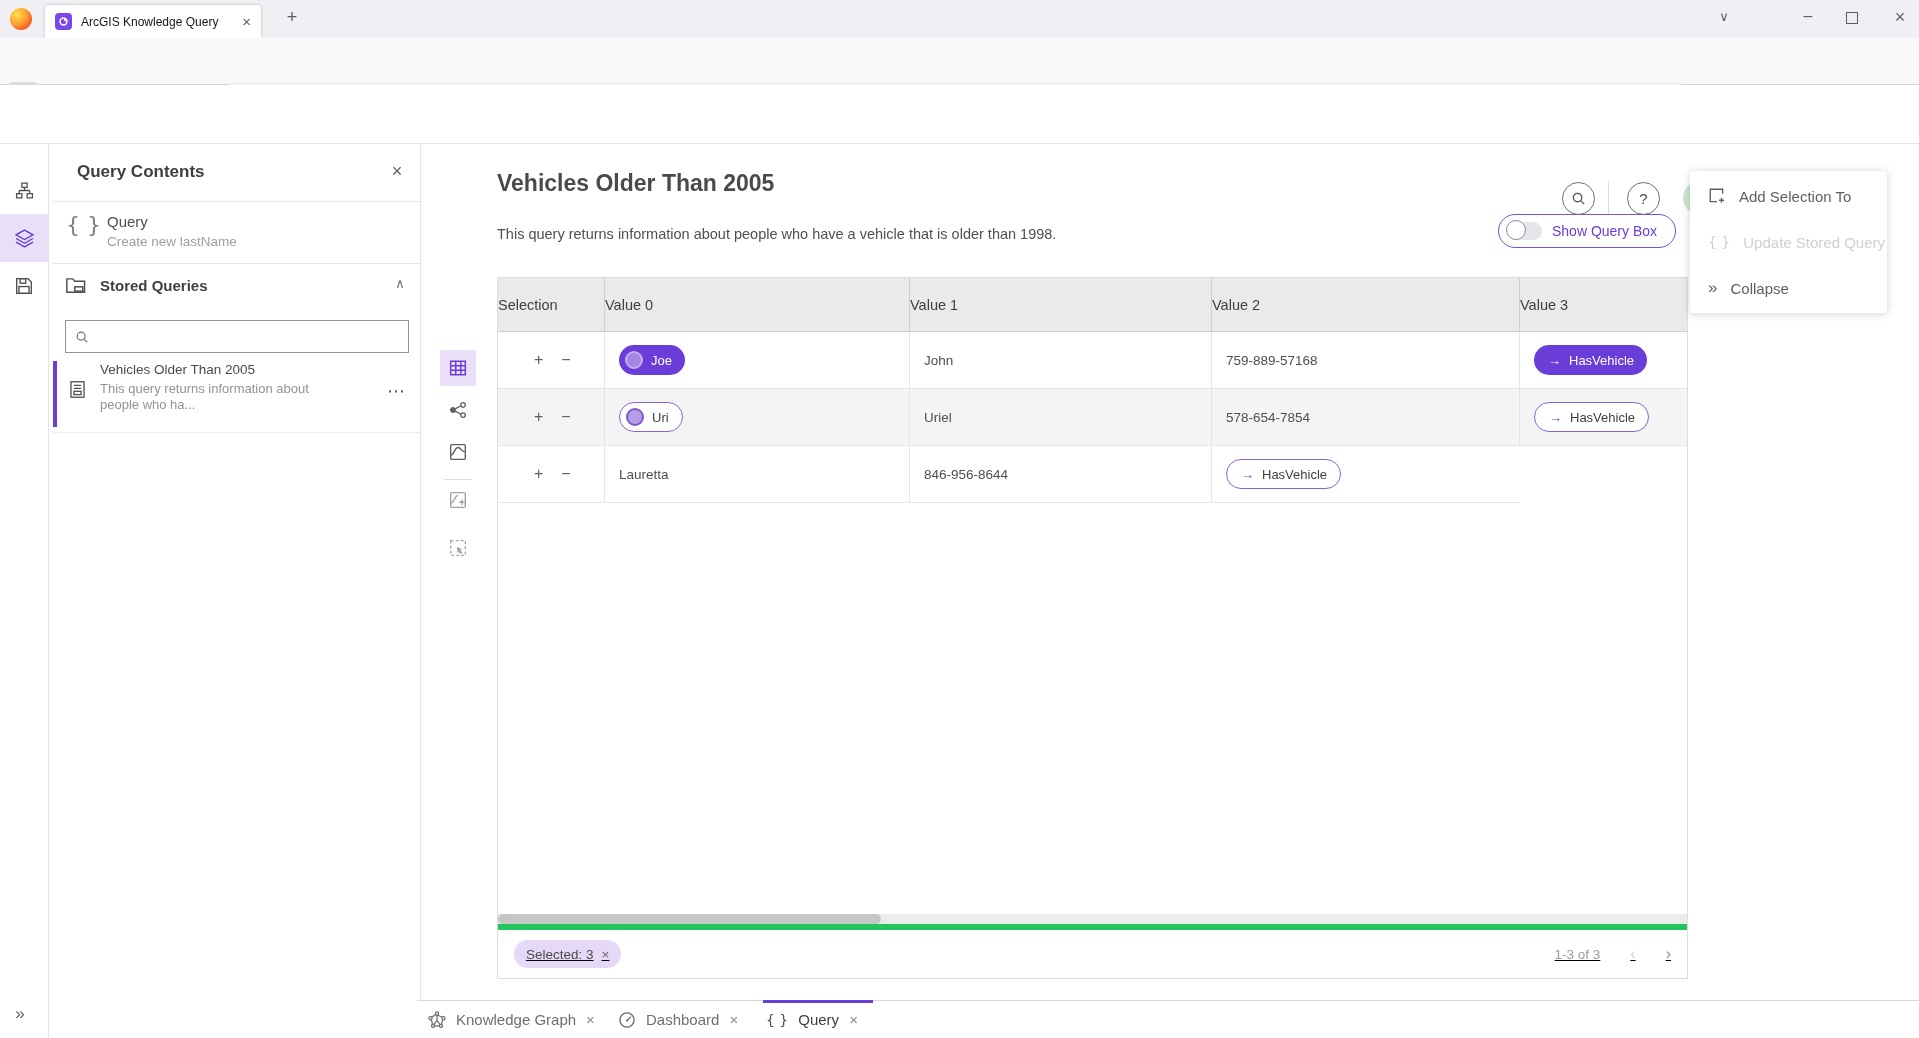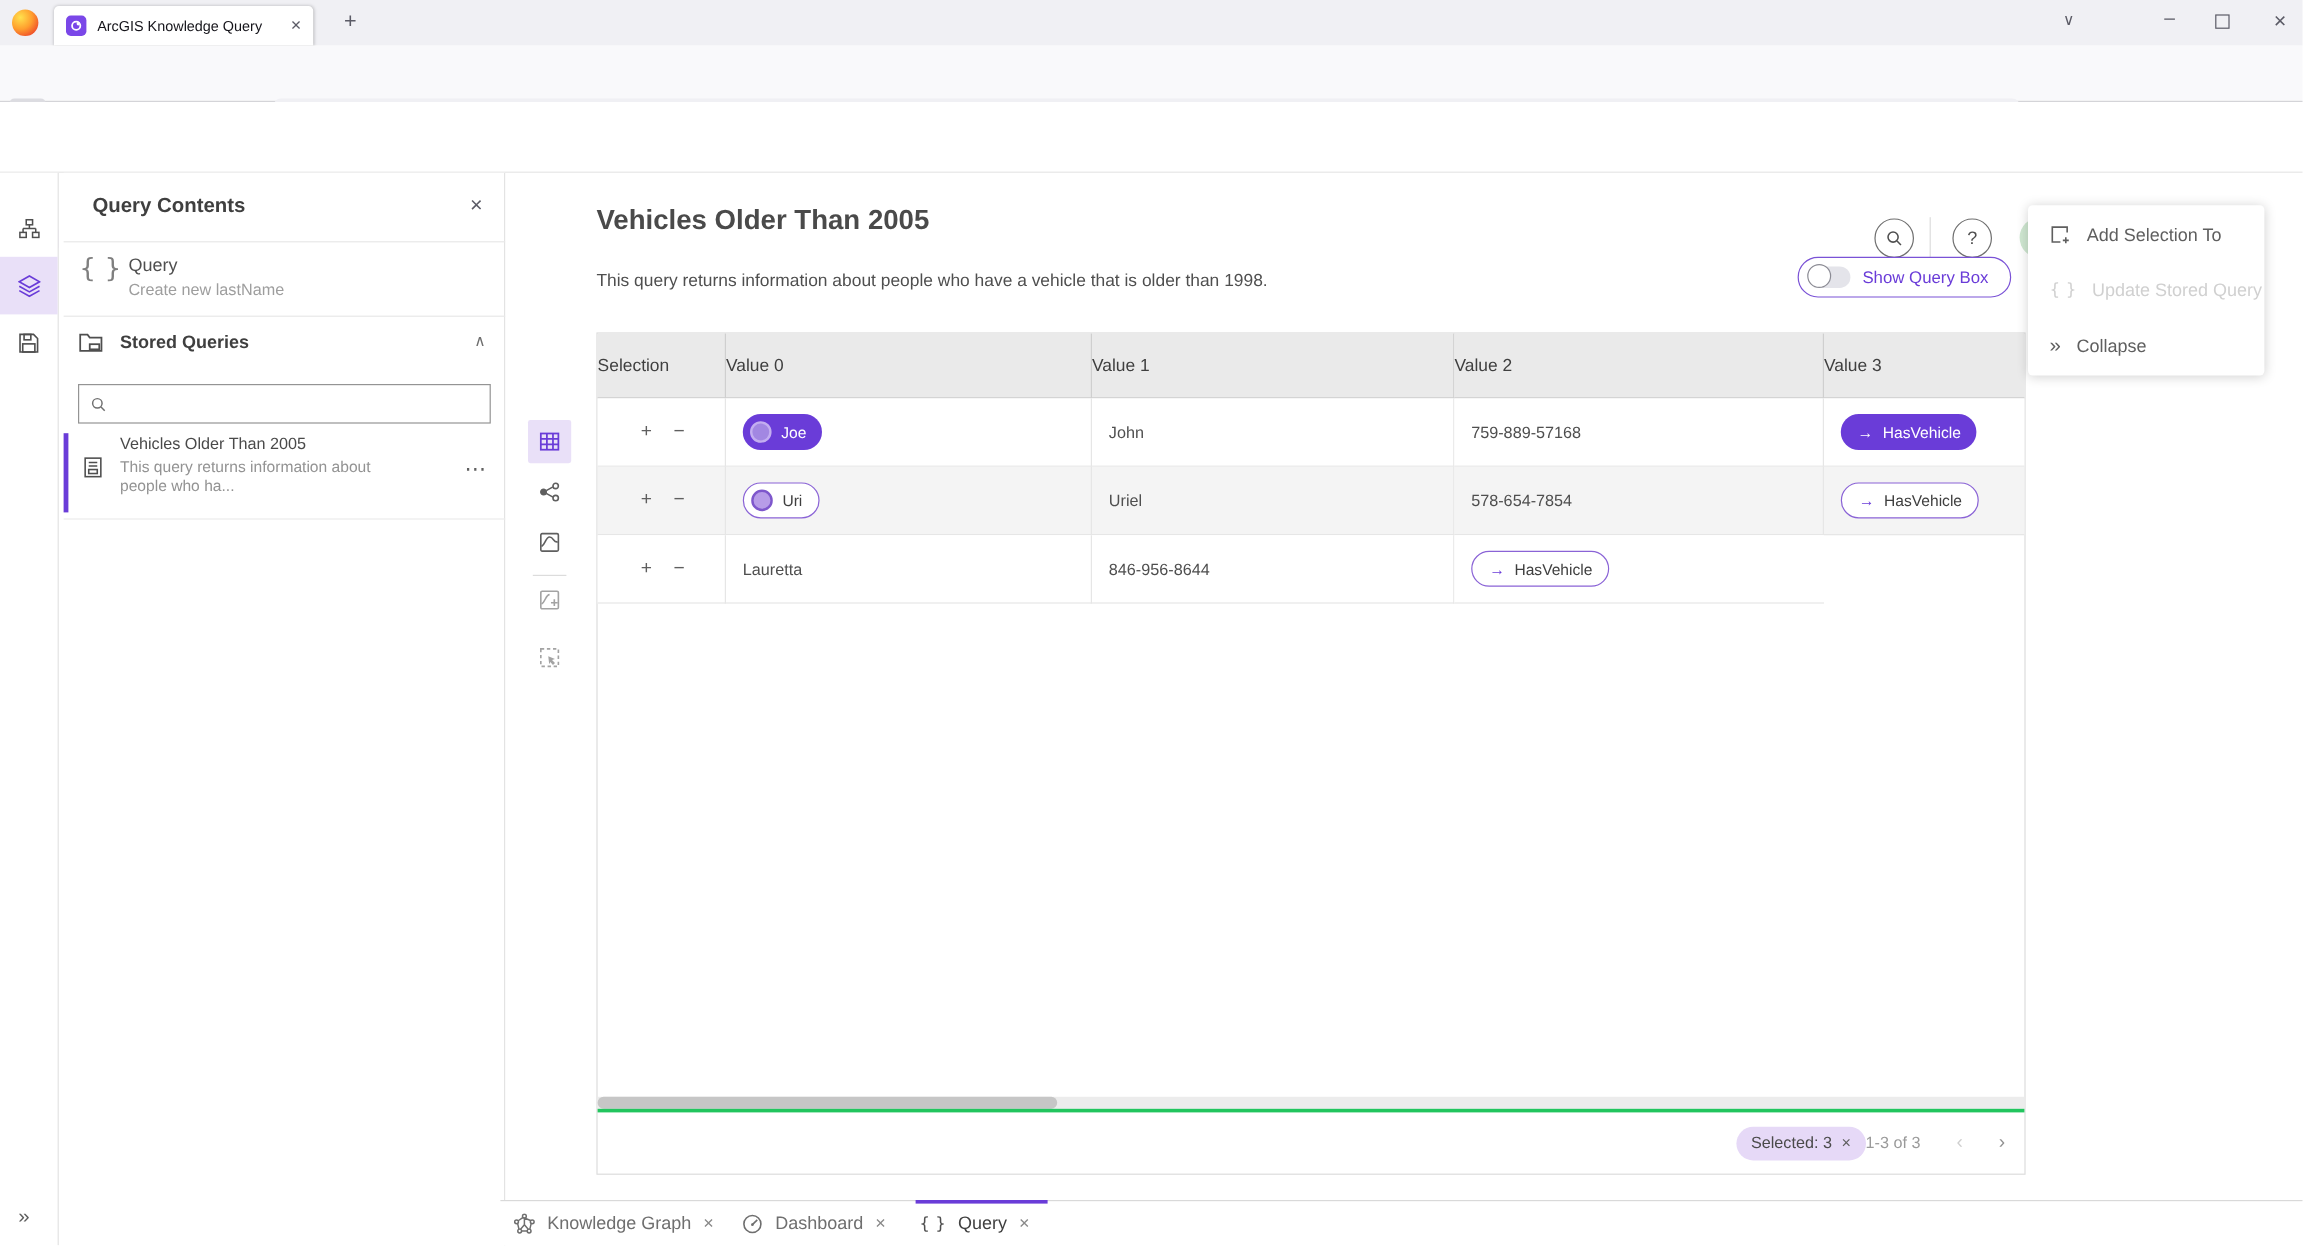--- a/index.html
+++ b/index.html
@@ -67,22 +67,22 @@
   .pill.filled{background:#6a3cd8;color:#fff;padding-right:13px;}
   .pill.outline{background:#fff;border:1.5px solid #8a63d6;color:#3f3f3f;padding-right:13px;}
   .node-dot{width:18px;height:18px;border-radius:50%;margin:0 8px 0 6px;box-sizing:border-box;flex:none;}
   .filled .node-dot{background:#a287e2;border:2px solid #c3aef0;}
   .outline .node-dot{background:#b79ce8;border:2px solid #7e57cc;}
   .relpill{padding:0 14px;}
   .relpill .arr{margin-right:8px;font-size:13px;}
   .relpill.outline .arr{color:#6a3cd8;}
   .hscroll{position:absolute;left:0;top:636px;width:1189px;height:10px;background:#ececec;}
   .hthumb{position:absolute;left:0;top:0;width:383px;height:10px;background:#c6c6c6;border-radius:5px;}
-  .tfooter{position:absolute;left:0;top:646px;width:1189px;height:54px;border-top:3px solid #22c55e;
-    display:flex;align-items:center;justify-content:flex-end;padding:0 16px;box-sizing:border-box;}
+  .tfooter{position:absolute;left:0;top:646px;width:1189px;height:54px;border-top:6px solid #22c55e;
+    display:flex;align-items:center;justify-content:space-between;padding:0 16px;box-sizing:border-box;text-decoration:underline;}
   .chip{display:inline-flex;align-items:center;height:28px;border-radius:14px;background:#e6d9f7;
     padding:0 12px;font-size:13.5px;color:#4a4a4a;gap:8px;}
   .pager{display:flex;align-items:center;gap:30px;font-size:13.5px;color:#9a9a9a;}
   
   .ctxmenu{left:1690px;top:171px;width:197px;height:142px;background:#fff;border-radius:4px;
     box-shadow:0 1px 10px rgba(0,0,0,.18);z-index:50;display:flex;flex-direction:column;justify-content:space-around;padding:2px 0;box-sizing:border-box;}
   .ctxitem{display:flex;align-items:center;gap:13px;padding-left:18px;height:44px;font-size:15px;color:#5f5f5f;}
   .ctxitem.dis{color:#d0d0d0;}
   
   .btmbar{left:417px;top:1000px;width:1502px;height:38px;background:#fff;border-top:1px solid #d9d9d9;box-sizing:border-box;}

